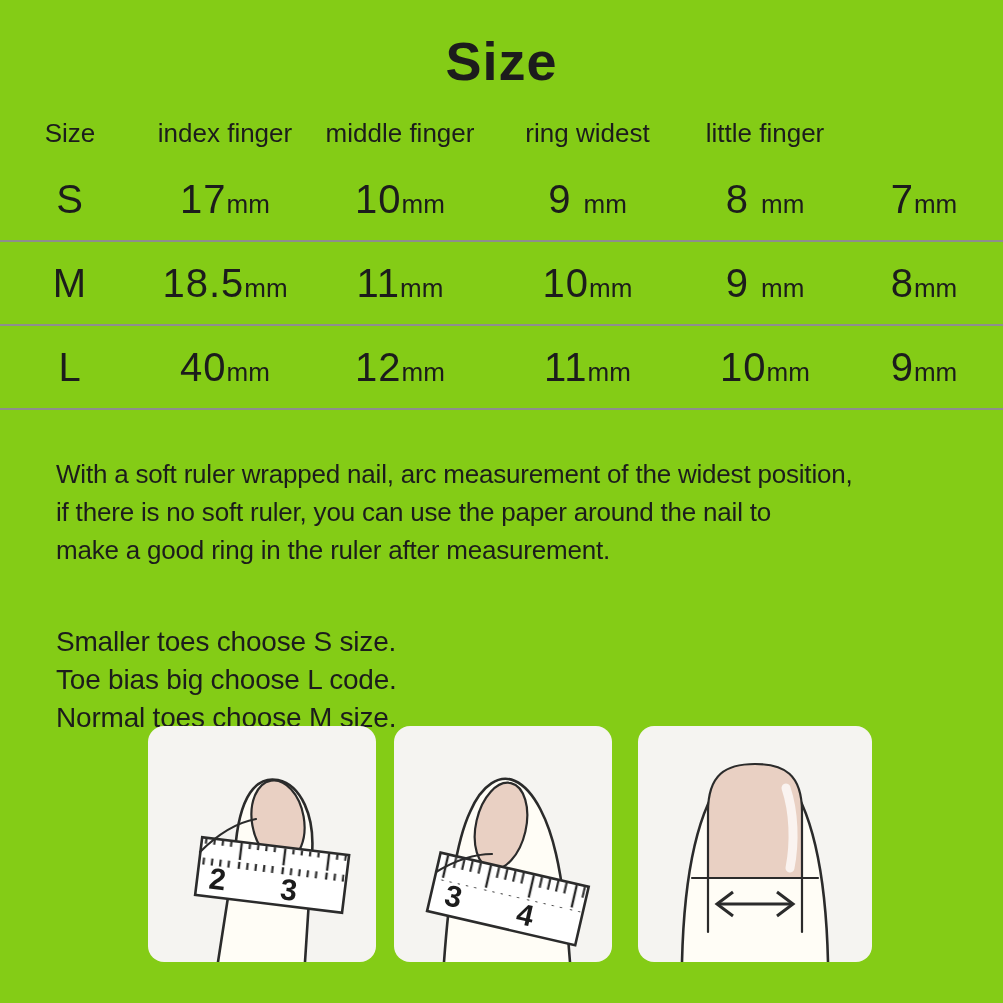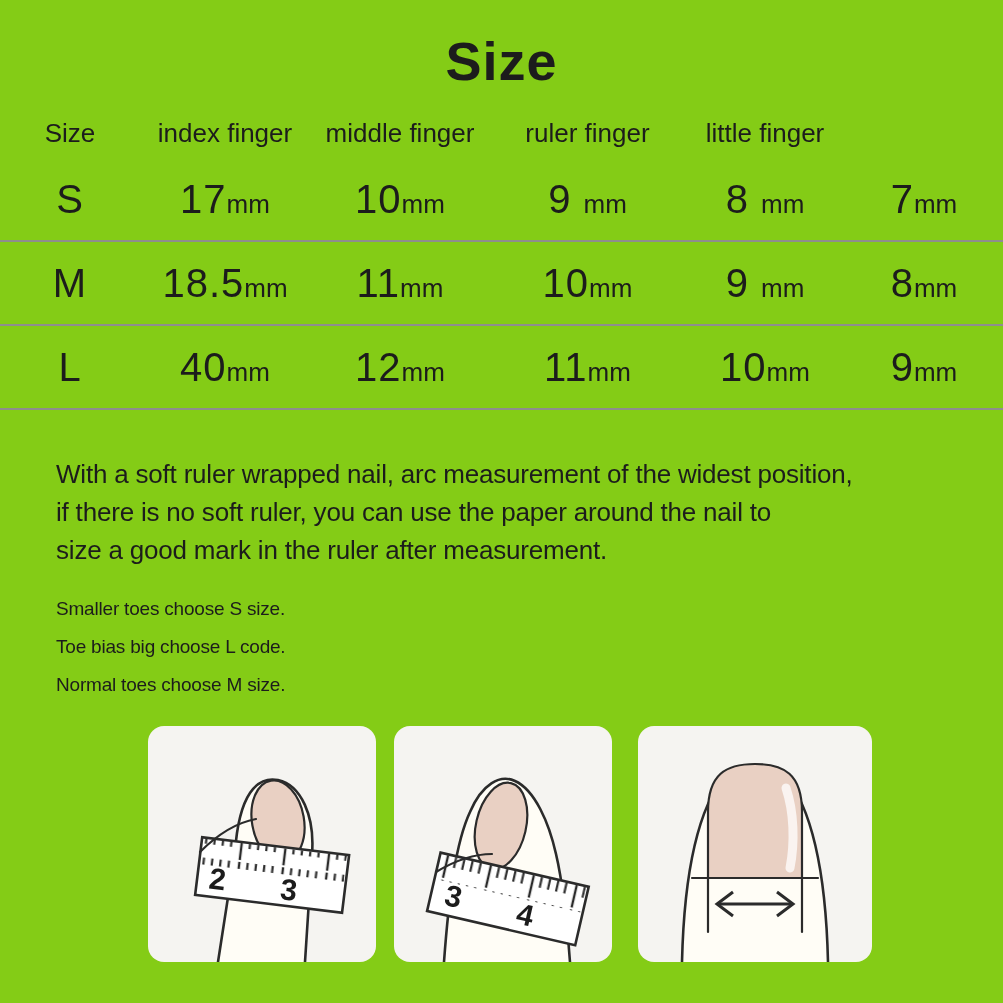--- a/index.html
+++ b/index.html
@@ -14,21 +14,21 @@
          font-size:54px;font-weight:600;letter-spacing:1px}
   .size-table{position:absolute;top:108px;left:0;width:1003px}
   .thead,.trow{display:grid;grid-template-columns:140px 170px 180px 195px 160px 158px;
                align-items:center;text-align:center}
   .thead{height:50px;font-size:26px}
   .trow{height:84px;border-bottom:2px solid var(--line);font-size:40px;letter-spacing:1px}
   .rowlabel{font-size:40px}
   .unit{font-size:26px;letter-spacing:0}
   .para{position:absolute;top:455px;left:56px;font-size:26px;line-height:38px;
         letter-spacing:-0.2px;white-space:nowrap}
-  .guide{position:absolute;top:590px;left:56px;font-size:19px;line-height:38px;
+  .guide{position:absolute;top:623px;left:56px;font-size:28px;line-height:38px;
          letter-spacing:-0.2px;white-space:nowrap}
   .panel{position:absolute;top:726px;height:236px;background:var(--panel);border-radius:16px}
   .panel svg{display:block;width:100%;height:100%}
   #panel-1{left:148px;width:228px}
   #panel-2{left:394px;width:218px}
   #panel-3{left:638px;width:234px}
   .finger{fill:var(--skin);stroke:var(--outline);stroke-width:2.6;
           stroke-linejoin:round;stroke-linecap:round}
   .nailp{fill:var(--nail);stroke:var(--outline);stroke-width:2.2}
   .tape{fill:var(--tape);stroke:var(--outline);stroke-width:2.6}
@@ -44,21 +44,21 @@
 
 <div class="page">
 
   <h1 class="title">Size</h1>
 
   <div class="size-table">
     <div class="thead">
       <span>Size</span>
       <span>index finger</span>
       <span>middle finger</span>
-      <span>ruler finger</span>
+      <span>ring widest</span>
       <span>little finger</span>
     </div>
 
     <div class="trow">
       <span class="rowlabel">S</span>
       <span class="cell"><span class="num">17</span><span class="unit">mm</span></span>
       <span class="cell"><span class="num">10</span><span class="unit">mm</span></span>
       <span class="cell"><span class="num">9 </span><span class="unit">mm</span></span>
       <span class="cell"><span class="num">8 </span><span class="unit">mm</span></span>
       <span class="cell"><span class="num">7</span><span class="unit">mm</span></span>
@@ -79,21 +79,21 @@
       <span class="cell"><span class="num">12</span><span class="unit">mm</span></span>
       <span class="cell"><span class="num">11</span><span class="unit">mm</span></span>
       <span class="cell"><span class="num">10</span><span class="unit">mm</span></span>
       <span class="cell"><span class="num">9</span><span class="unit">mm</span></span>
     </div>
   </div>
 
   <div class="para">
     <div>With a soft ruler wrapped nail, arc measurement of the widest position,</div>
     <div>if there is no soft ruler, you can use the paper around the nail to</div>
-    <div>size a good mark in the ruler after measurement.</div>
+    <div>make a good ring in the ruler after measurement.</div>
   </div>
 
   <div class="guide">
     <div>Smaller toes choose S size.</div>
     <div>Toe bias big choose L code.</div>
     <div>Normal toes choose M size.</div>
   </div>
 
   <svg class="defs-holder" aria-hidden="true">
     <defs>

